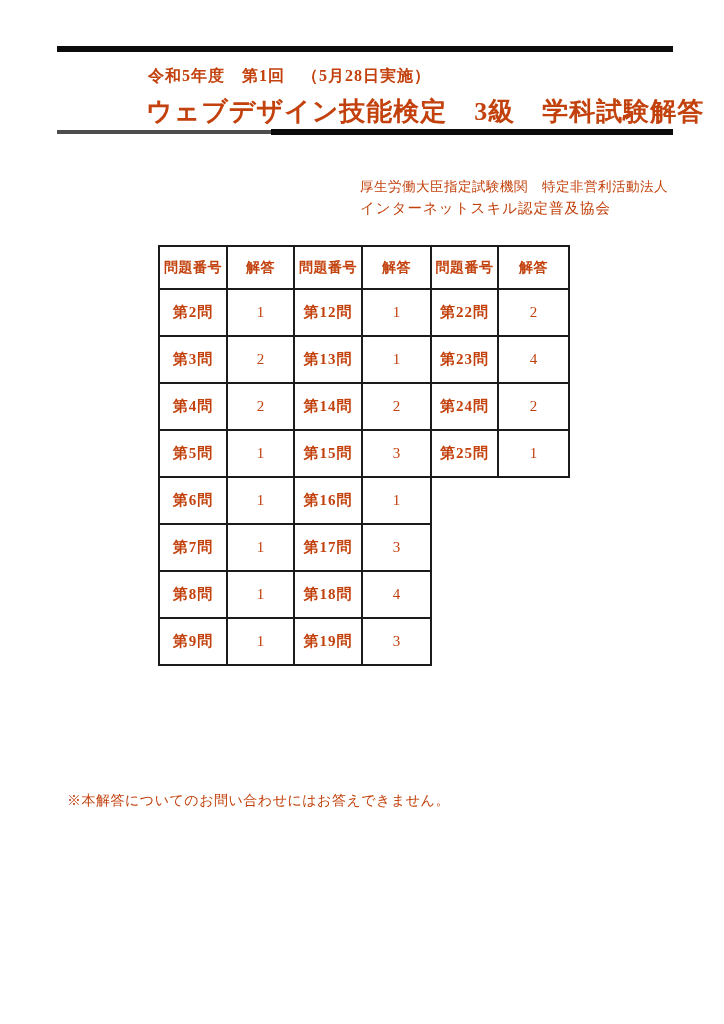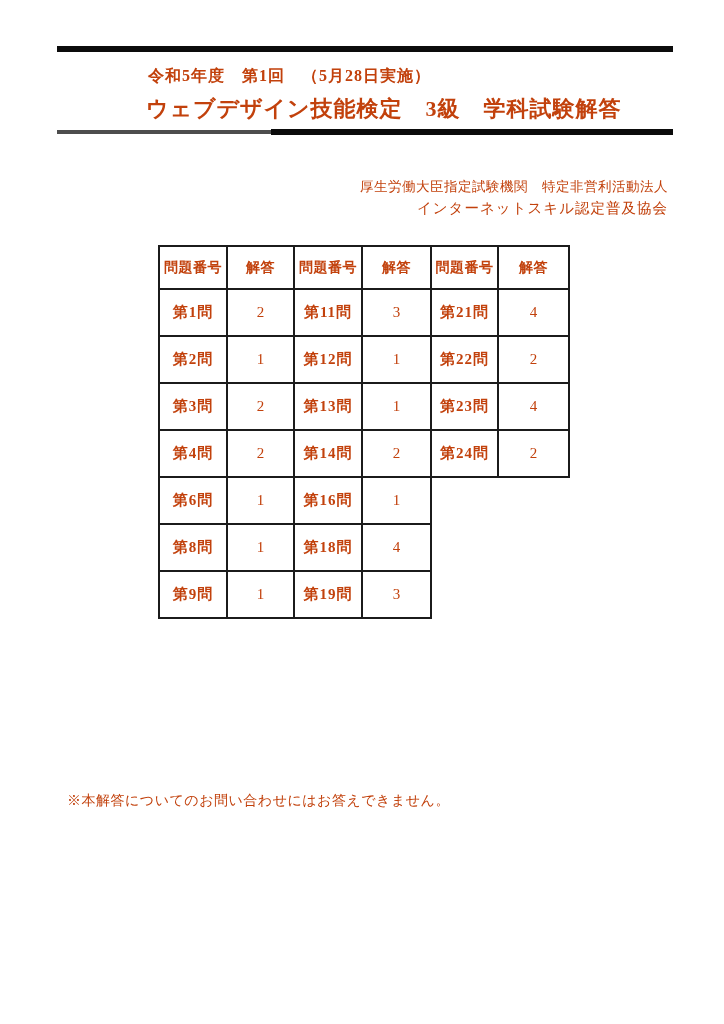--- a/index.html
+++ b/index.html
@@ -17,26 +17,26 @@
   .rule-top { left: 57px; top: 46px; width: 616px; height: 6px; }
   .underline-left  { position: absolute; left: 57px;  top: 130px; width: 214px; height: 4px; background: #4d4d4d; }
   .underline-right { position: absolute; left: 271px; top: 129px; width: 402px; height: 6px; background: #0b0b0b; }
 
   .session-line {
     position: absolute; left: 148px; top: 66px;
     font-size: 16px; font-weight: bold; letter-spacing: 1px; white-space: pre;
   }
   .page-title {
     position: absolute; left: 146px; top: 94px;
-    font-size: 22px; font-weight: bold; letter-spacing: 1px; white-space: pre;
+    font-size: 26px; font-weight: bold; letter-spacing: 1px; white-space: pre;
   }
 
   .issuer {
     position: absolute; right: 56px; top: 180px;
-    text-align: right; line-height: 1.0;
+    line-height: 1.0;
   }
   .issuer .line1 { font-size: 13.5px; letter-spacing: 0.5px; white-space: pre; }
   .issuer .line2 { font-size: 14.5px; letter-spacing: 1px; margin-top: 7px; margin-right: 0; white-space: pre; }
 
   table.answers {
     position: absolute; left: 158px; top: 245px;
     border-collapse: collapse; table-layout: fixed; padding-left: 37px;
   }
   table.answers th, table.answers td {
     border: 2px solid #1b1b1b;
@@ -89,28 +89,20 @@
         <th>問題番号</th>
         <th>解答</th>
         <th>問題番号</th>
         <th>解答</th>
         <th>問題番号</th>
         <th>解答</th>
       </tr>
     </thead>
     <tbody>
         <tr>
-          <td class="q">第1問</td>
-          <td class="ans">2</td>
-          <td class="q">第11問</td>
-          <td class="ans">3</td>
-          <td class="q">第21問</td>
-          <td class="ans">4</td>
-        </tr>
-        <tr>
           <td class="q">第2問</td>
           <td class="ans">1</td>
           <td class="q">第12問</td>
           <td class="ans">1</td>
           <td class="q">第22問</td>
           <td class="ans">2</td>
         </tr>
         <tr>
           <td class="q">第3問</td>
           <td class="ans">2</td>
@@ -121,24 +113,40 @@
         </tr>
         <tr>
           <td class="q">第4問</td>
           <td class="ans">2</td>
           <td class="q">第14問</td>
           <td class="ans">2</td>
           <td class="q">第24問</td>
           <td class="ans">2</td>
         </tr>
         <tr>
+          <td class="q">第5問</td>
+          <td class="ans">1</td>
+          <td class="q">第15問</td>
+          <td class="ans">3</td>
+          <td class="q">第25問</td>
+          <td class="ans">1</td>
+        </tr>
+        <tr>
           <td class="q">第6問</td>
           <td class="ans">1</td>
           <td class="q">第16問</td>
           <td class="ans">1</td>
+          <td class="empty"></td>
+          <td class="empty"></td>
+        </tr>
+        <tr>
+          <td class="q">第7問</td>
+          <td class="ans">1</td>
+          <td class="q">第17問</td>
+          <td class="ans">3</td>
           <td class="empty"></td>
           <td class="empty"></td>
         </tr>
         <tr>
           <td class="q">第8問</td>
           <td class="ans">1</td>
           <td class="q">第18問</td>
           <td class="ans">4</td>
           <td class="empty"></td>
           <td class="empty"></td>

